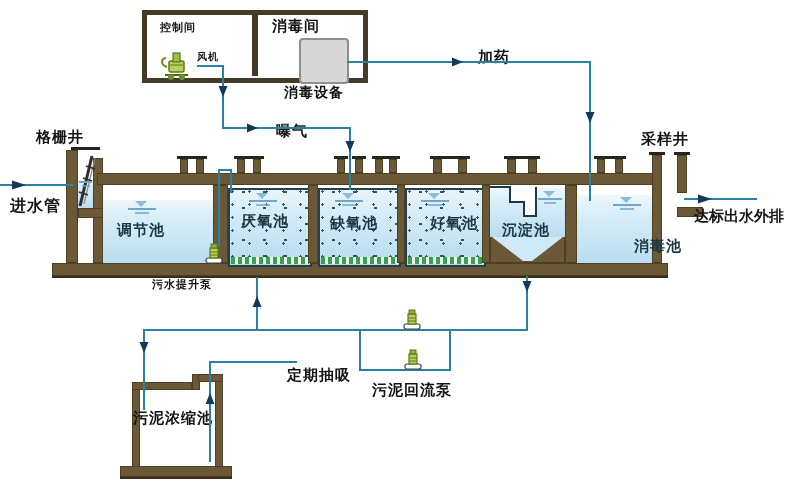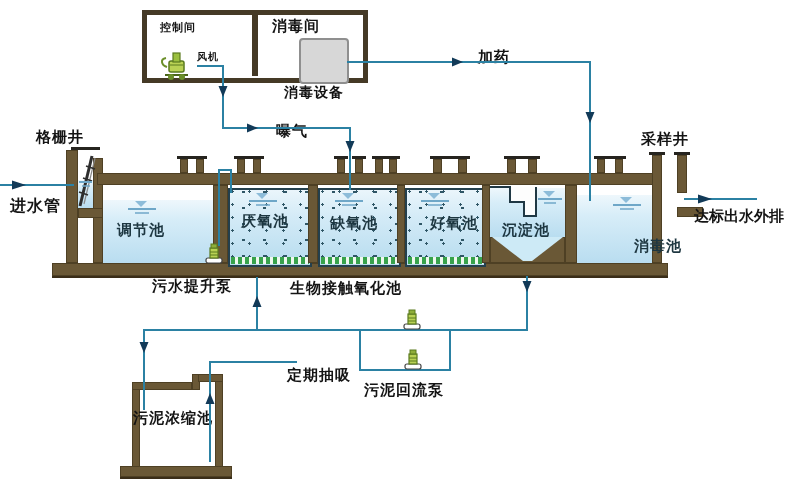--- a/index.html
+++ b/index.html
@@ -107,35 +107,34 @@
   <div class="cap" style="left:674px;top:152px;width:16px;height:3px;"></div>
   <div class="label" style="left:641px;top:130px;font-size:15px;">采样井</div>
 
   <div class="label tanklabel" style="left:117px;top:221px;">调节池</div>
   <div class="label tanklabel" style="left:241px;top:212px;">厌氧池</div>
   <div class="label tanklabel" style="left:330px;top:214px;">缺氧池</div>
   <div class="label tanklabel" style="left:430px;top:214px;">好氧池</div>
   <div class="label tanklabel" style="left:502px;top:221px;font-family:Liberation Mono, monospace;">沉淀池</div>
   <div class="label tanklabel" style="left:590px;top:237px;margin-left:44px;">消毒池</div>
 
-  <div class="label" style="left:152px;top:277px;font-size:15px;font-family:Liberation Serif, serif;">污水提升泵</div>
-  <div class="label" style="left:290px;top:279px;font-size:15px;">生物接触氧化池</div>
+  <div class="label" style="left:152px;top:277px;font-size:11px;font-family:Liberation Serif, serif;">污水提升泵</div>
   <div class="label" style="left:694px;top:207px;font-size:15px;letter-spacing:0;">达标出水外排</div>
   <div class="label" style="left:478px;top:48px;font-size:15px;">加药</div>
   <div class="label" style="left:276px;top:122px;font-size:15px;">曝气</div>
 
   <div class="wall" style="left:132px;top:383px;width:8px;height:85px;"></div>
   <div class="wall" style="left:215px;top:374px;width:8px;height:94px;"></div>
   <div class="wall" style="left:132px;top:382px;width:60px;height:8px;"></div>
   <div class="wall" style="left:192px;top:374px;width:8px;height:16px;"></div>
   <div class="wall" style="left:198px;top:374px;width:25px;height:8px;"></div>
   <div class="wall" style="left:120px;top:466px;width:112px;height:11px;border-bottom:2px solid #3a2d18;"></div>
   <div class="label" style="left:133px;top:409px;font-size:15px;">污泥浓缩池</div>
   <div class="label" style="left:239px;top:366px;font-size:15px;margin-left:48px;">定期抽吸</div>
-  <div class="label" style="left:364px;top:381px;font-size:15px;font-family:Liberation Mono, monospace;">污泥回流泵</div>
+  <div class="label" style="left:372px;top:381px;font-size:15px;font-family:Liberation Mono, monospace;">污泥回流泵</div>
 
   <svg class="overlay" width="800" height="492" viewBox="0 0 800 492">
 
     <g>
       <line x1="80" y1="206" x2="92" y2="156" stroke="#2e2e2e" stroke-width="3"></line>
       <line x1="84" y1="204" x2="95" y2="158" stroke="#888" stroke-width="1.2"></line>
       <line x1="79" y1="192" x2="88" y2="195" stroke="#2e2e2e" stroke-width="1.4"></line>
       <line x1="83" y1="178" x2="92" y2="181" stroke="#2e2e2e" stroke-width="1.4"></line>
       <line x1="86" y1="166" x2="95" y2="169" stroke="#2e2e2e" stroke-width="1.4"></line>
     </g>

